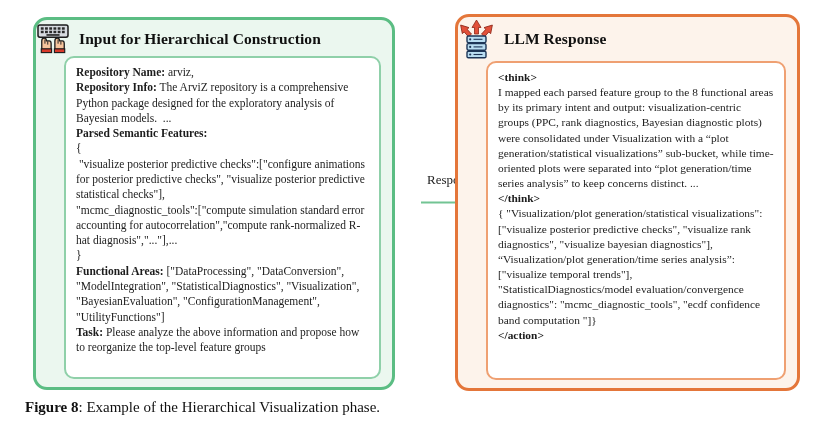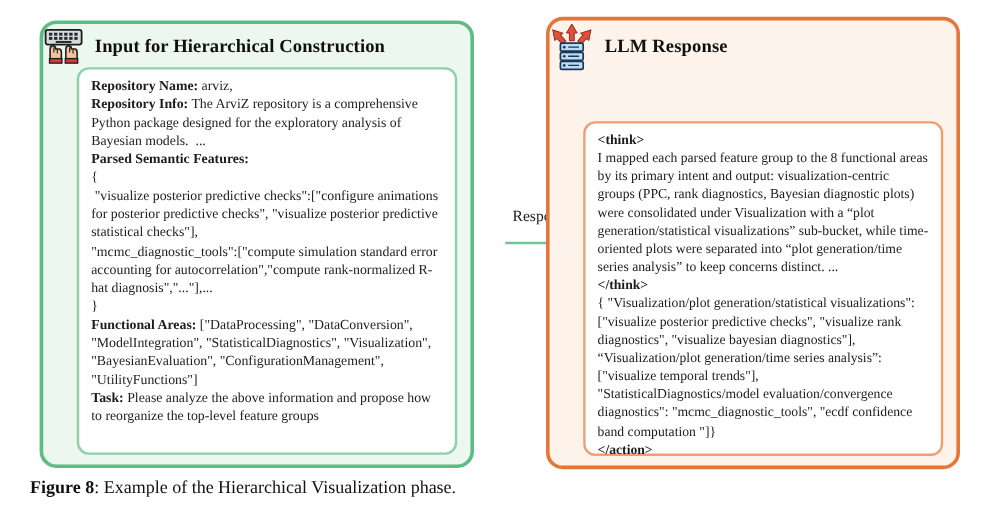--- a/index.html
+++ b/index.html
@@ -22,21 +22,21 @@
   }
   .panel-left .panel-header { height:34px; padding-top:2px; }
   .panel-right .panel-header { height:42px; padding-top:1px; }
   .panel-title { font-weight:bold; font-size:15.5px; color:#101010; letter-spacing:0.1px; }
   .panel-body {
     position:absolute; left:28px; right:11px; bottom:8px;
     background:#ffffff; border-radius:10px; padding:7px 10px;
     font-size:11.5px; line-height:1.33; color:#1c1c1c; box-sizing:border-box;
   }
   .panel-left .panel-body { top:36px; border:2px solid #8fd0a9; }
-  .panel-right .panel-body { top:44px; border:2px solid #efa072; font-size:11.4px;margin-top:40px; }
+  .panel-right .panel-body { top:44px; border:2px solid #efa072; font-size:11.4px; }
   .rich { white-space:pre-wrap; }
   .lbl { font-weight:bold; }
   .tagline { font-weight:bold; white-space:pre; }
   .spaced { }
   .connector {
     position:absolute; left:392px; top:172px; width:64px; text-align:center;margin-left:28px;
   }
   .connector-label { font-size:13px; color:#222; line-height:15px; }
   .connector-arrow { display:block; margin-top:9px; }
   .caption { position:absolute; left:25px; top:399px; font-size:15px; color:#111; }

